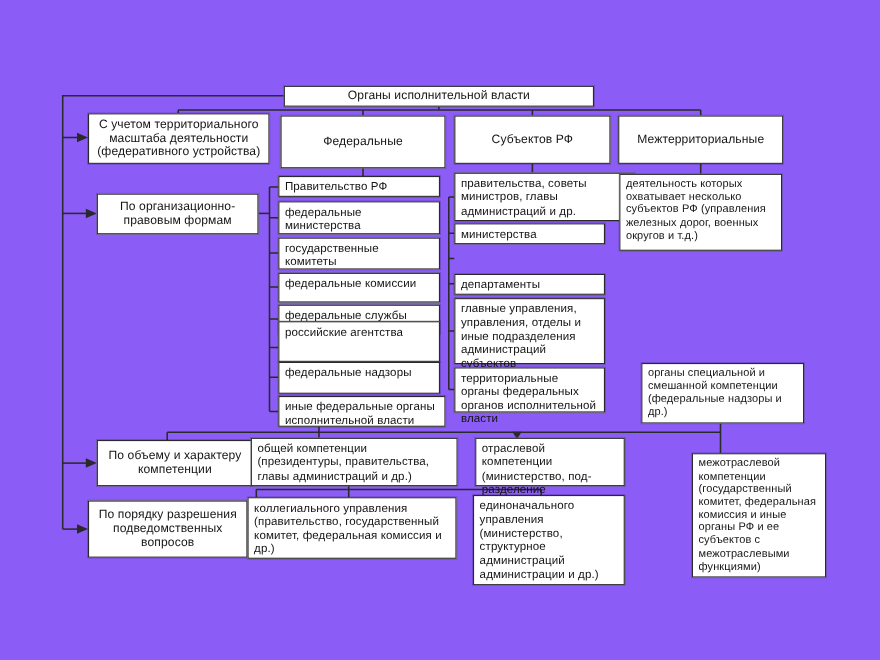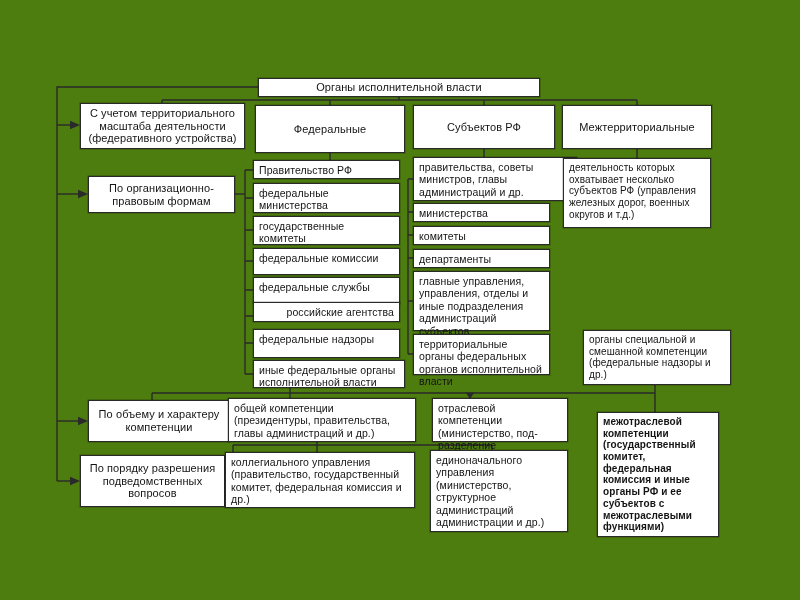--- a/index.html
+++ b/index.html
@@ -1,17 +1,17 @@
 <!DOCTYPE html>
 <html><head>
 <meta charset="utf-8">
 <style>
   html,body{margin:0;padding:0;background:#ffffff;}
   #canvas{
-    position:relative;width:800px;height:600px;background:#4d7c0f;overflow:hidden;
+    position:relative;width:800px;height:600px;background:#8b5cf6;overflow:hidden;
     font-family:"Liberation Sans","DejaVu Sans",sans-serif;color:#141414;
   }
   #wires{position:absolute;left:0;top:0;width:800px;height:600px;}
   .node{
     position:absolute;box-sizing:border-box;background:#ffffff;
     border:1.5px solid #2a2a2a;box-shadow:0 0 0 0.6px rgba(0,0,0,0.28);
     font-size:10.5px;line-height:1.18;padding:3px 5px;letter-spacing:0.1px;
   }
   .center{display:flex;align-items:center;justify-content:center;text-align:center;}
   .hdr{font-size:11px;}
@@ -21,34 +21,34 @@
   .n-crit1{left:80px; top:103px;width:165px;height:46px;}
   .n-colF {left:255px;top:105px;width:150px;height:48px;}
   .n-colS {left:413px;top:105px;width:142px;height:44px;}
   .n-colM {left:562px;top:105px;width:150px;height:44px;}
   .n-crit2{left:88px; top:176px;width:147px;height:37px;}
   .n-f0{left:253px;top:160px;width:147px;height:19px;}
   .n-f1{left:253px;top:183px;width:147px;height:30px;}
   .n-f2{left:253px;top:216px;width:147px;height:29px;}
   .n-f3{left:253px;top:248px;width:147px;height:27px;}
   .n-f4{left:253px;top:277px;width:147px;height:27px;}
-  .n-f5{left:253px;top:302px;width:147px;height:20px;text-align:right;}
+  .n-f5{left:253px;top:292px;width:147px;height:37px;}
   .n-f6{left:253px;top:329px;width:147px;height:29px;}
   .n-f7{left:253px;top:360px;width:152px;height:28px;}
   .n-s0{left:413px;top:157px;width:164px;height:44px;}
   .n-s1{left:413px;top:203px;width:137px;height:19px;}
   .n-s2{left:413px;top:226px;width:137px;height:19px;}
   .n-s3{left:413px;top:249px;width:137px;height:19px;}
   .n-s4{left:413px;top:271px;width:137px;height:60px;}
   .n-s5{left:413px;top:334px;width:137px;height:41px;}
   .n-m0  {left:563px;top:158px;width:148px;min-height:70px;}
   .n-spec{left:563px;top:330px;width:148px;min-height:50px;margin-left:20px;}
   .n-gc{left:228px;top:398px;width:188px;height:44px;}
   .n-sc{left:432px;top:398px;width:136px;height:44px;}
-  .n-ic{left:597px;top:412px;width:122px;min-height:96px;font-weight:bold;}
+  .n-ic{left:629px;top:412px;width:122px;min-height:96px;}
   .n-cm{left:225px;top:452px;width:190px;height:56px;}
   .n-sm{left:430px;top:450px;width:138px;min-height:58px;}
   .n-crit3{left:88px;top:400px;width:142px;height:42px;}
   .n-crit4{left:80px;top:455px;width:145px;height:52px;}
 </style>
 </head>
 <body>
 
 <div id="canvas">
 
@@ -100,21 +100,20 @@
   <div class="node n-f1">федеральные министерства</div>
   <div class="node n-f2">государственные комитеты</div>
   <div class="node n-f3">федеральные комиссии</div>
   <div class="node n-f4">федеральные службы</div>
   <div class="node n-f5">российские агентства</div>
   <div class="node n-f6">федеральные надзоры</div>
   <div class="node n-f7">иные федеральные органы исполнительной власти</div>
 
   <div class="node n-s0">правительства, советы министров, главы администраций и др.</div>
   <div class="node n-s1">министерства</div>
-  <div class="node n-s2">комитеты</div>
   <div class="node n-s3">департаменты</div>
   <div class="node n-s4">главные управления, управления, отделы и иные подразделения администраций субъектов</div>
   <div class="node n-s5">территориальные органы федеральных органов исполнительной власти</div>
 
   <div class="node dense n-m0">деятельность которых охватывает несколько субъектов РФ (управления железных дорог, военных округов и т.д.)</div>
   <div class="node dense n-spec">органы специальной и смешанной компетенции (федеральные надзоры и др.)</div>
 
   <div class="node n-gc">общей компетенции (президентуры, правительства, главы администраций и др.)</div>
   <div class="node n-sc">отраслевой компетенции (министерство, под- разделение администрации)</div>
   <div class="node dense n-ic">межотраслевой компетенции (государственный комитет, федеральная комиссия и иные органы РФ и ее субъектов с межотраслевыми функциями)</div>

